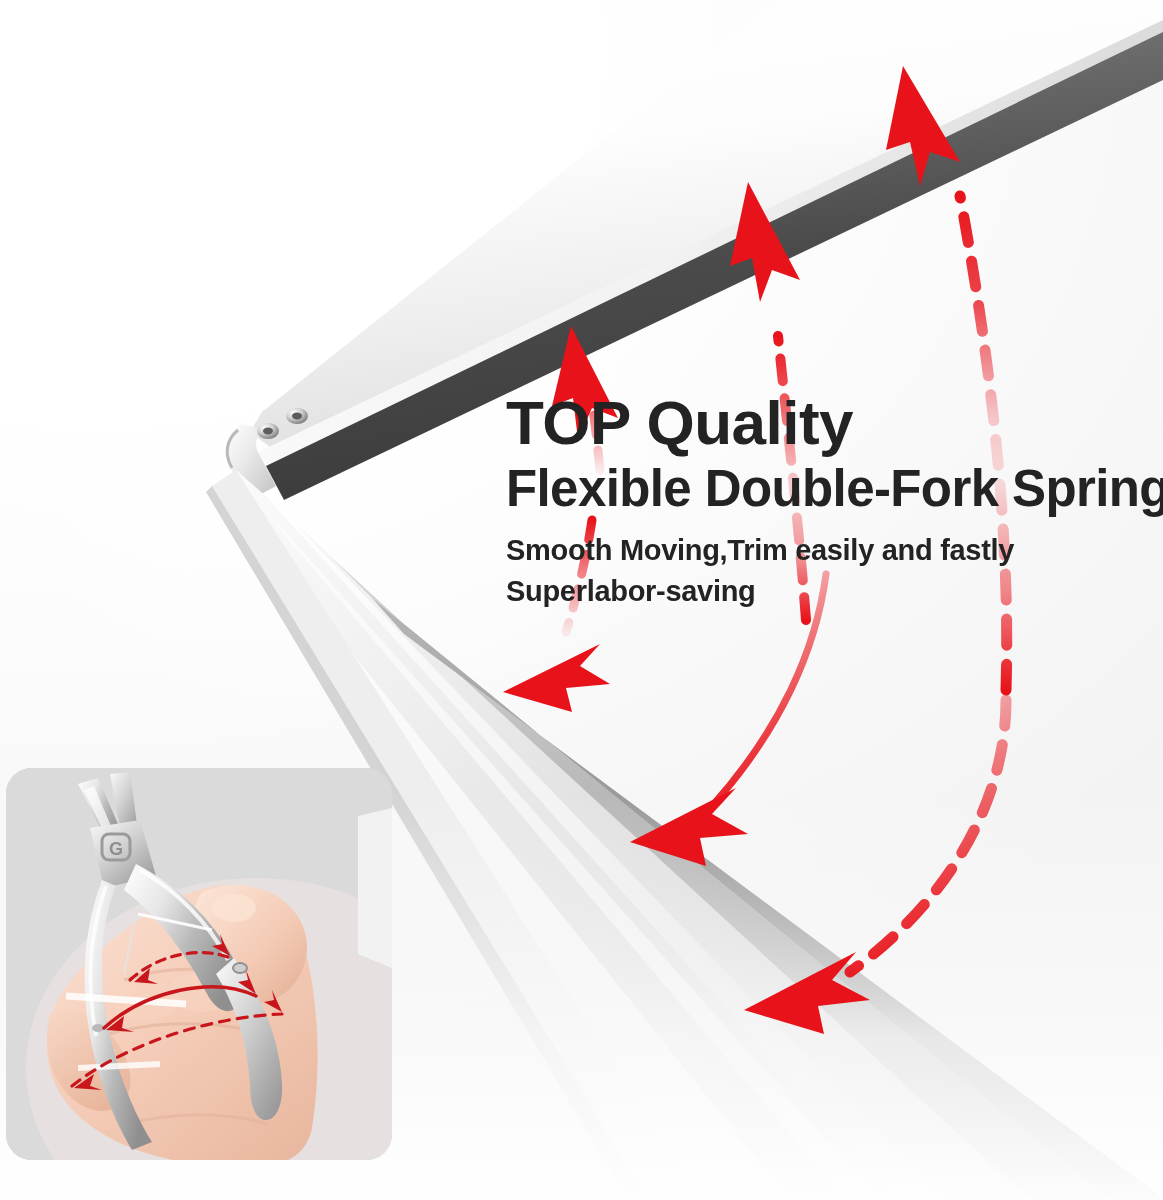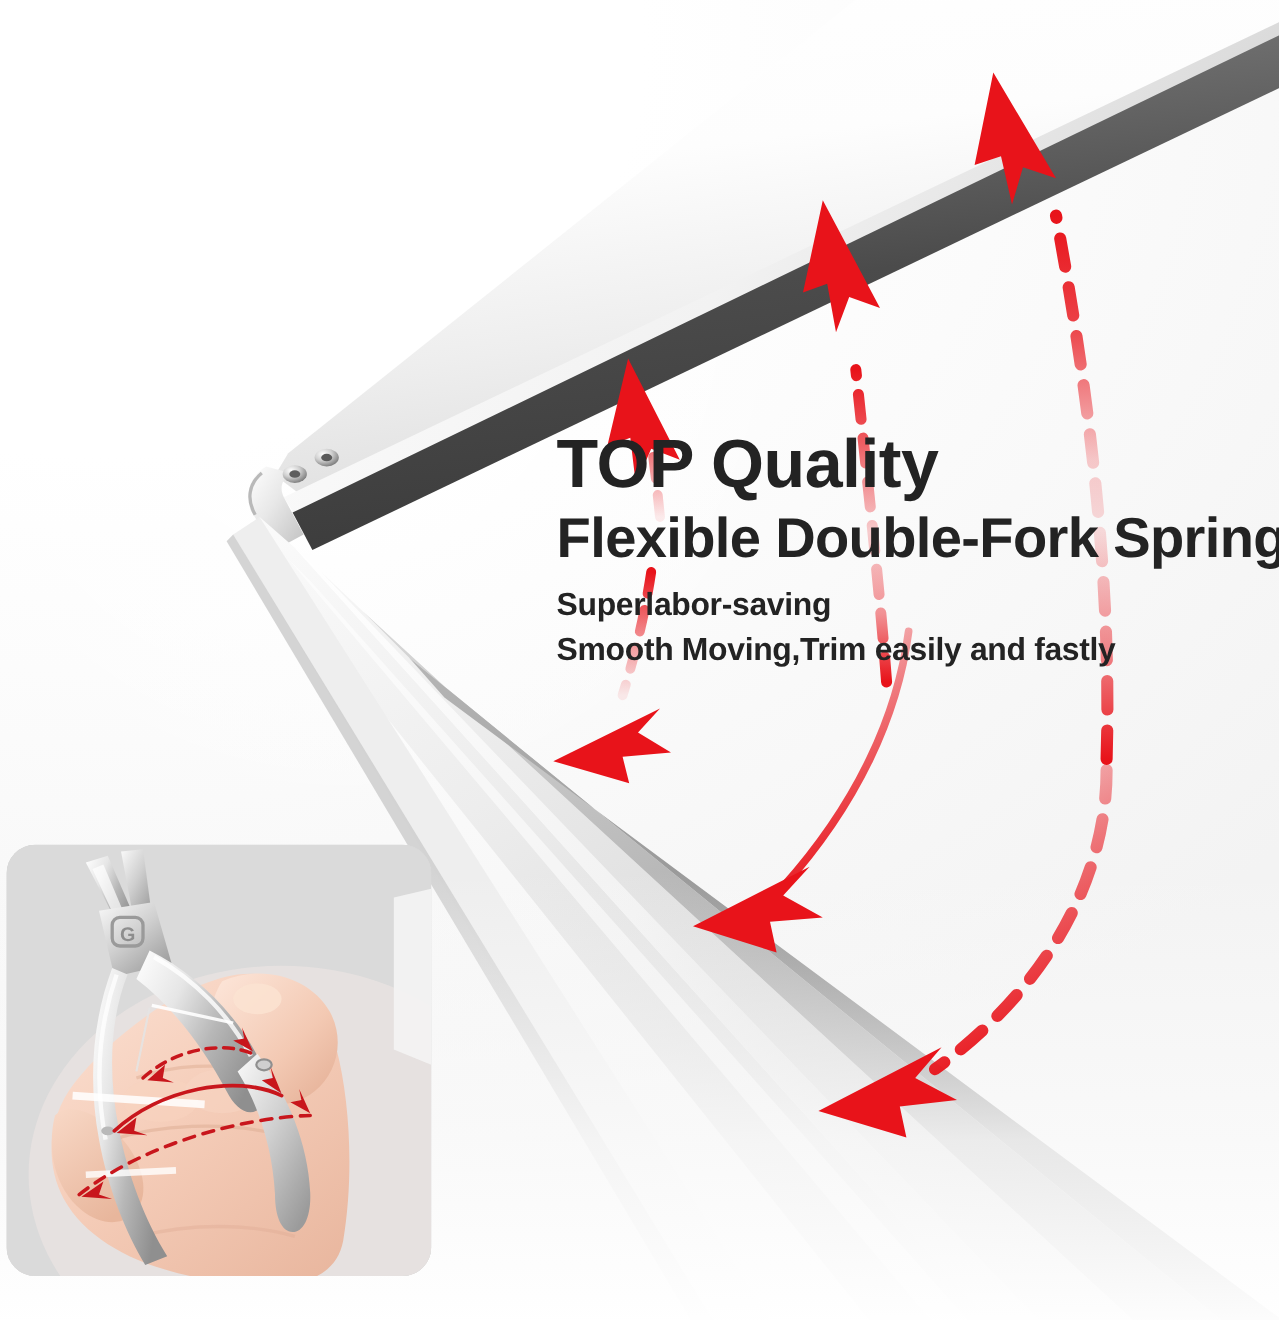--- a/index.html
+++ b/index.html
@@ -290,22 +290,22 @@
       <g>
         <path d="M 1006 700 C 1006 800, 950 900, 850 972" fill="none" stroke="url(#fadeSolidDown)" stroke-width="11" stroke-linecap="round" stroke-dasharray="26 19"></path>
         <path d="M 744 1010 L 856 952 L 832 980 L 870 1000 L 818 1006 L 824 1034 Z" fill="#E8131A"></path>
       </g>
     </svg>
   </div>
 
   <div class="copy">
     <h1 class="headline">TOP Quality</h1>
     <h2 class="subhead">Flexible Double-Fork Spring</h2>
+    <p class="detail">Smooth Moving,Trim easily and fastly</p>
     <p class="detail">Superlabor-saving</p>
-    <p class="detail">Smooth Moving,Trim easily and fastly</p>
   </div>
 
   <div class="inset-card">
     <div class="photo-bg"></div>
     <svg class="inset-svg" viewBox="0 0 386 392" xmlns="http://www.w3.org/2000/svg">
       <defs>
         <linearGradient id="skinA" x1="0.1" y1="0" x2="0.9" y2="1">
           <stop offset="0%" stop-color="#fbe0d2"></stop>
           <stop offset="45%" stop-color="#f5cdb9"></stop>
           <stop offset="100%" stop-color="#e9b79f"></stop>

